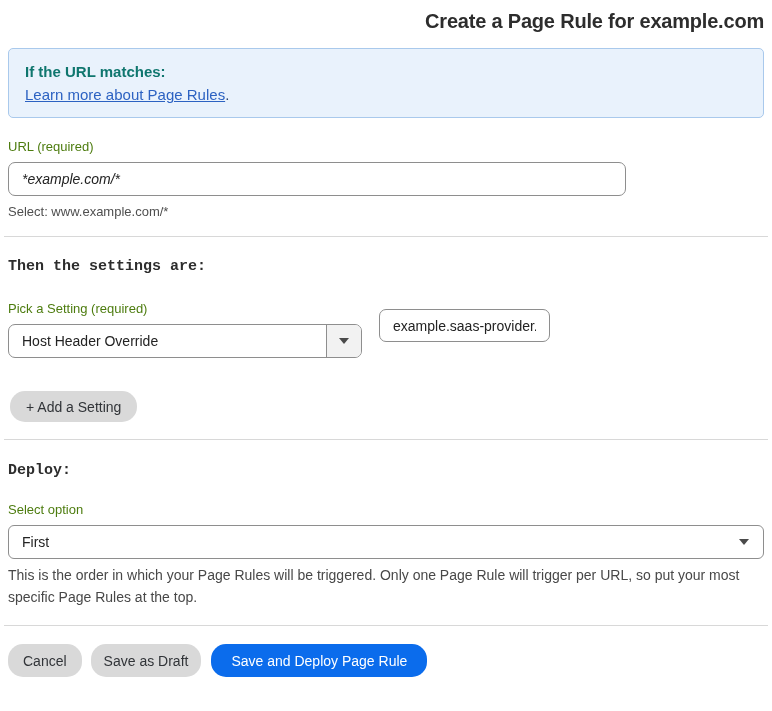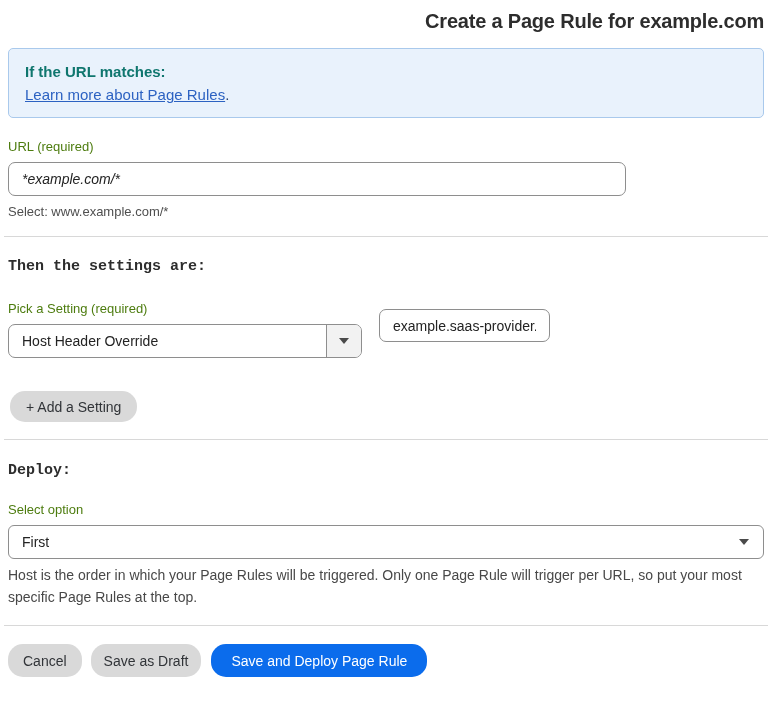--- a/index.html
+++ b/index.html
@@ -152,21 +152,21 @@
 
   <div class="order-section">
     <div class="section-heading">Deploy:</div>
     <div class="field-label order-label">Select option</div>
     <div class="wide-select">
       <span class="select-text">First</span>
       <span class="plain-arrow">
         <span class="caret-down"></span>
       </span>
     </div>
-    <div class="order-help">Host is the order in which your Page Rules will be triggered. Only one Page Rule will trigger per URL, so put your most specific Page Rules at the top.</div>
+    <div class="order-help">This is the order in which your Page Rules will be triggered. Only one Page Rule will trigger per URL, so put your most specific Page Rules at the top.</div>
   </div>
 
   <hr class="divider">
 
   <div class="footer">
     <button class="btn btn-grey cancel-btn">Cancel</button>
     <button class="btn btn-grey save-draft-btn">Save as Draft</button>
     <button class="btn btn-blue">Save and Deploy Page Rule</button>
   </div>
 

